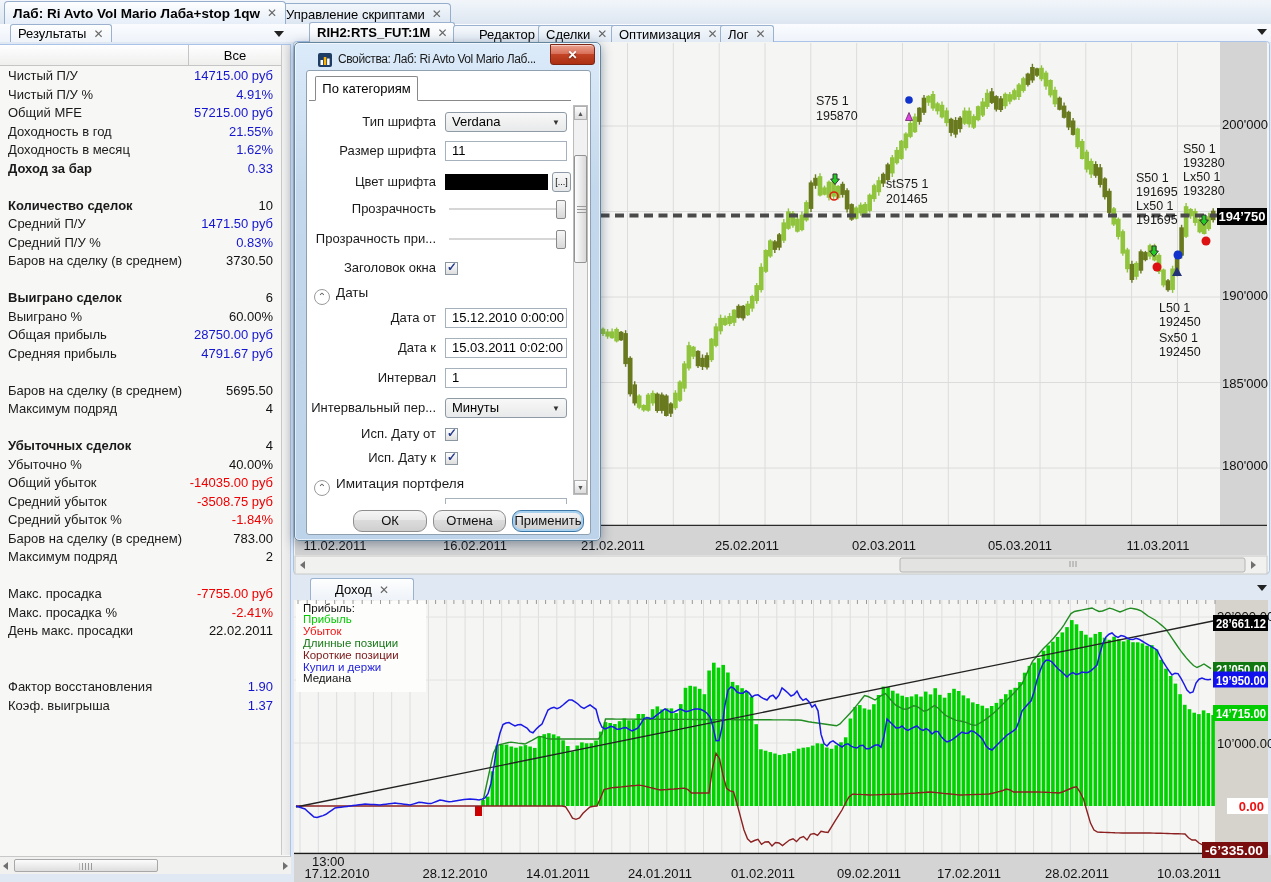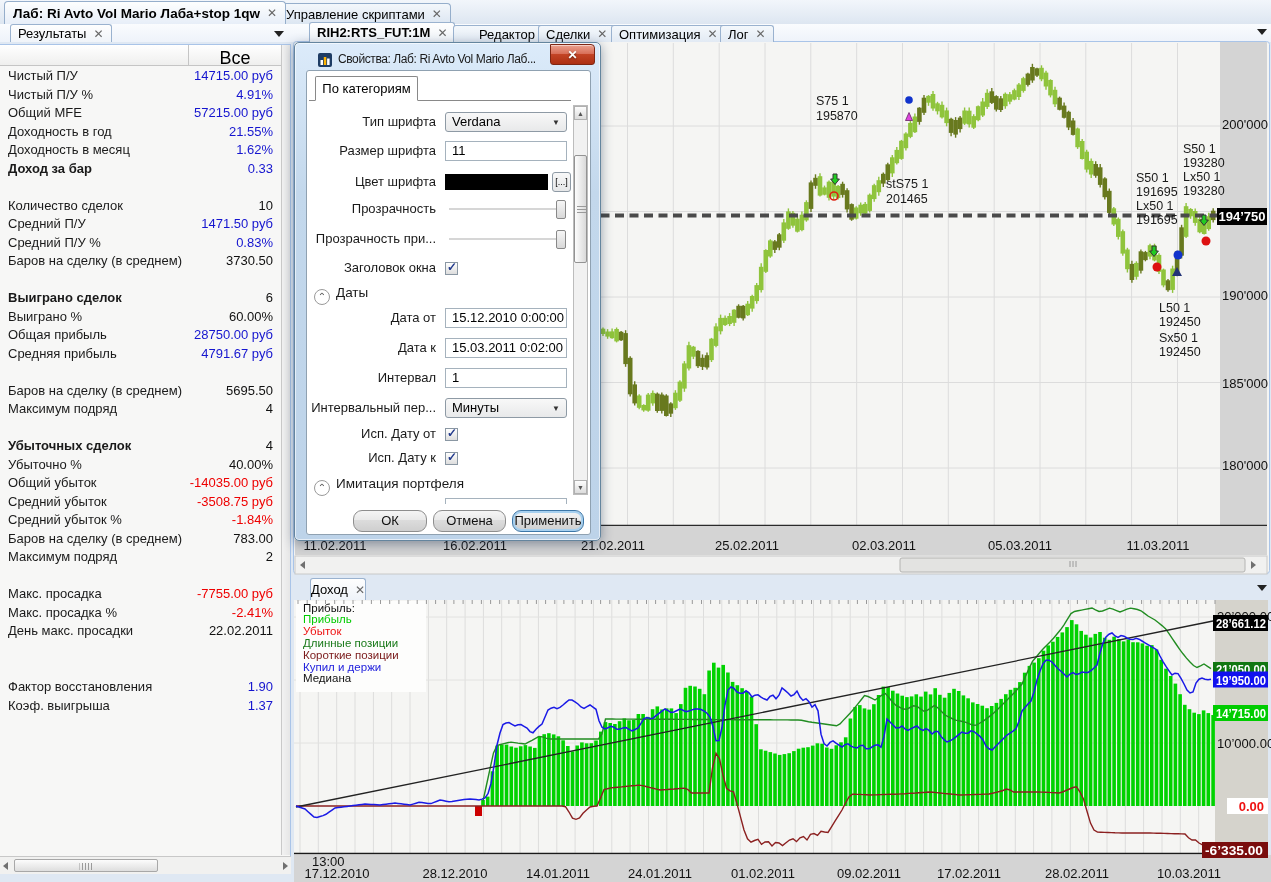--- a/index.html
+++ b/index.html
@@ -9,21 +9,21 @@
 .t1.act{background:linear-gradient(#fdfefe,#e7eef8);font-weight:bold;font-size:13.5px;z-index:2}
 .t1.inact{background:linear-gradient(#f3f7fb,#dce6f2);top:3px;height:21px}
 .tx{color:#666;font-weight:normal;font-size:12px;margin-left:7px}
 #row2{position:absolute;left:0;top:24px;width:1271px;height:18px;background:linear-gradient(#fafcfe,#eef3fa)}
 .t2{position:absolute;height:17px;top:25px;border:1px solid #9ab2cf;border-bottom:none;border-radius:3px 3px 0 0;font-size:13px;display:flex;align-items:center;padding:0 7px;background:linear-gradient(#f4f8fc,#e2eaf4);color:#000;z-index:3}
 .t2.act{background:linear-gradient(#fefefe,#f0f4f9)}
 .caret{position:absolute;width:0;height:0;border-left:5px solid transparent;border-right:5px solid transparent;border-top:6px solid #222}
 #lpanel{position:absolute;left:0;top:44px;width:291px;height:812px;background:#f7f7f6;border-top:1px solid #a9c4e8;border-right:1px solid #a9c4e8}
 #lhead{position:absolute;left:0;top:0;width:281px;height:21px;background:linear-gradient(#ffffff,#efefee);border-bottom:1px solid #c5c5c5}
 #lhead .sep{position:absolute;left:188px;top:0;width:1px;height:21px;background:#c5c5c5}
-#lhead .hv{position:absolute;left:188px;width:94px;text-align:center;top:3px;font-size:18px;color:#000}
+#lhead .hv{position:absolute;left:188px;width:94px;text-align:center;top:3px;font-size:13px;color:#000}
 .trow{position:absolute;left:0;width:281px;height:18px;font-size:13px}
 .tl{position:absolute;left:8px;top:2px;color:#1a1a1a;white-space:nowrap}
 .tv{position:absolute;right:8px;top:2px}
 .v-blue{color:#1515cf}
 .v-red{color:#ee0000}
 .v-blk{color:#111}
 #lvsb{position:absolute;right:0px;top:0;width:9px;height:810px;background:linear-gradient(90deg,#f2f2f2,#e6e6e6);border-left:1px solid #c9c9c9}
 #lhsb{position:absolute;left:0;top:856px;width:291px;height:18px;background:#f1f1f0;border-top:1px solid #c8c8c8}
 #lhsb .th{position:absolute;left:14px;top:2px;width:144px;height:13px;background:linear-gradient(#fcfcfc,#dedede);border:1px solid #a8a8a8;border-radius:2px}
 .grip{position:absolute;left:50%;top:3px;width:13px;height:7px;background:repeating-linear-gradient(90deg,#9a9a9a 0 1px,transparent 1px 3px);transform:translateX(-50%)}
@@ -49,21 +49,21 @@
 .chk:after{content:"\2713";position:absolute;left:1px;top:-3px;font-size:12px;font-weight:bold;color:#223a8c}
 .expander{position:absolute;left:5px;font-size:13.5px;color:#1a1a1a}
 .exc{display:inline-block;width:16px;height:16px;border:1px solid #9a9a9a;border-radius:50%;text-align:center;line-height:14px;font-size:10px;margin-right:6px;vertical-align:-3px;color:#555}
 #dlg-sb{position:absolute;left:266px;top:34px;width:15px;height:390px;background:#f1f1f1;border:1px solid #bcbcbc}
 .sb-up,.sb-dn{position:absolute;left:0;width:13px;height:14px;font-size:7px;color:#555;text-align:center;line-height:14px;background:linear-gradient(#fdfdfd,#dcdcdc);border:1px solid #b0b0b0}
 .sb-up{top:0}.sb-dn{bottom:0}
 .sb-th{position:absolute;left:0;top:49px;width:13px;height:108px;background:linear-gradient(90deg,#fdfdfd,#d9d9d9);border:1px solid #939393;border-radius:2px}
 .sb-th i{position:absolute;left:2px;top:50px;width:9px;height:8px;background:repeating-linear-gradient(#9a9a9a 0 1px,transparent 1px 3px)}
 .btn{position:absolute;top:439px;height:22px;background:linear-gradient(#f5f5f5,#e9e9e9 45%,#dcdcdc 46%,#cfcfcf);border:1px solid #8e8e8e;border-radius:9px;font-size:13px;text-align:center;line-height:20px;color:#111}
 .btn-def{border:1px solid #3d77a8;box-shadow:0 0 0 2px #a7d0ef inset}
-#dohod-tab{position:absolute;left:310px;top:578px;height:22px;border:1px solid #9ab2cf;border-bottom:none;border-radius:3px 3px 0 0;font-size:13px;display:flex;align-items:center;padding:0 0;background:linear-gradient(#fefefe,#eef3f9);z-index:3}
+#dohod-tab{position:absolute;left:310px;top:578px;height:22px;border:1px solid #9ab2cf;border-bottom:none;border-radius:3px 3px 0 0;font-size:13px;display:flex;align-items:center;padding:0 24px;background:linear-gradient(#fefefe,#eef3f9);z-index:3}
 </style></head><body>
 <div id="row1"></div>
 <div class="t1 act" style="left:4px;">Лаб: Ri Avto Vol Mario Лаба+stop 1qw<span class="tx">✕</span></div>
 <div class="t1 inact" style="left:277px;">Управление скриптами<span class="tx">✕</span></div>
 <div id="row2"></div>
 <div class="t2 act" style="left:10px;top:24px;height:18px">Результаты<span class="tx">✕</span></div>
 <div class="caret" style="left:274px;top:31px"></div>
 <div class="t2 act" style="left:309px;top:22px;height:20px;font-weight:bold">RIH2:RTS_FUT:1M<span class="tx">✕</span></div>
 <div class="t2" style="left:453px;padding-left:25px;">Редактор<span class="tx">✕</span></div>
 <div class="t2" style="left:538px;">Сделки<span class="tx">✕</span></div>
@@ -454,21 +454,21 @@
     </div>
     <div class="trow" style="top:95.1px">
       <span class="tl">Доходность в месяц</span>
       <span class="tv v-blue">1.62%</span>
     </div>
     <div class="trow" style="top:113.6px">
       <span class="tl" style="font-weight:bold">Доход за бар</span>
       <span class="tv v-blue">0.33</span>
     </div>
     <div class="trow" style="top:150.6px">
-      <span class="tl" style="font-weight:normal">Количество сделок</span>
+      <span class="tl" style="font-weight:bold">Количество сделок</span>
       <span class="tv v-blk">10</span>
     </div>
     <div class="trow" style="top:169.1px">
       <span class="tl">Средний П/У</span>
       <span class="tv v-blue">1471.50 руб</span>
     </div>
     <div class="trow" style="top:187.6px">
       <span class="tl">Средний П/У %</span>
       <span class="tv v-blue">0.83%</span>
     </div>

